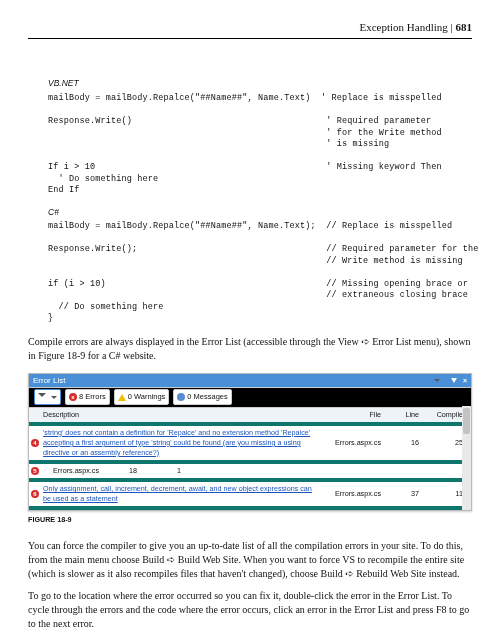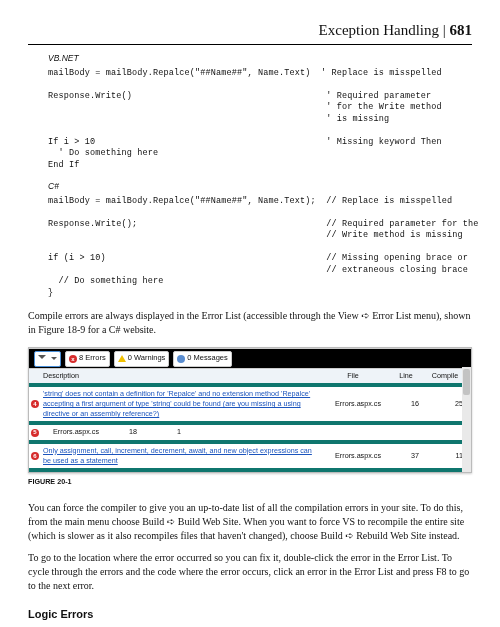--- a/index.html
+++ b/index.html
@@ -6,24 +6,24 @@
       font-family: Georgia, 'Times New Roman', serif;
       font-size: 10px;
       margin: 0;
       padding: 20px 28px;
       color: #111;
       width: 444px;
       line-height: 1.4;
     }
     .page-header {
       text-align: right;
-      font-size: 15px;
+      font-size: 11px;
       border-bottom: 1px solid #000;
       padding-bottom: 3px;
-      margin-bottom: 8px;
+      margin-bottom: 39px;
     }
     pre.code {
       font-family: 'Courier New', Courier, monospace;
       font-size: 8.5px;
       line-height: 1.35;
       white-space: pre;
       margin: 0 0 10px 20px;
       letter-spacing: 0.15px;
     }
     .label-lang {
@@ -162,21 +162,21 @@
     .grid-row {
       padding: 2px 0;
       background: #fff;
     }
     .c-icon { width: 14px; text-align: center; }
     .c-desc { flex: 1; padding-right: 4px; color: #1b54bd; text-decoration: underline; }
     .grid-head .c-desc { color: #111; text-decoration: none; }
     .c-file { width: 56px; text-align: right; padding-right: 12px; }
     .c-line { width: 26px; text-align: right; padding-right: 8px; }
     .c-col  { width: 36px; text-align: right; padding-right: 8px; }
-    .grid-head .c-file, .grid-head .c-line, .grid-head .c-col { text-align: center; }
+    .grid-head .c-file, .grid-head .c-line, .grid-head .c-col { text-align: right; }
     .vscroll {
       position: absolute;
       right: 0; top: 19px; bottom: 0;
       width: 9px;
       background: #e9e9e9;
     }
     .vscroll::before {
       content: "";
       position: absolute;
       top: 2px; left: 1px; right: 1px;
@@ -242,20 +242,28 @@
                                                      // Write method is missing
 
 if (i &gt; 10)                                          // Missing opening brace or
                                                      // extraneous closing brace
   // Do something here
 }</pre>
 
 <p>Compile errors are always displayed in the Error List (accessible through the View ➪ Error List menu), shown in Figure 18-9 for a C# website.</p>
 
 <div class="error-list">
+  <div class="el-title">
+    <span>Error List</span>
+    <span class="wd-controls">
+      <span class="chev"></span>
+      <span><span class="pin"></span></span>
+      <span class="x-close">×</span>
+    </span>
+  </div>
 
   <div class="errlist-body">
     <div class="el-toolbar">
       <span class="filter-box filter-first">
         <span class="funnel"></span>
           <span class="chev"></span>
       </span>
       <span class="filter-box">
         <span class="err-dot">x</span>
           <span>8 Errors</span>
@@ -295,18 +303,18 @@
       <div class="c-icon"><span class="err-dot">6</span></div>
       <div class="c-desc">Only assignment, call, increment, decrement, await, and new object expressions can be used as a statement</div>
       <div class="c-file">Errors.aspx.cs</div>
       <div class="c-line">37</div>
       <div class="c-col">11</div>
     </div>
     <div class="vscroll"></div>
   </div>
 </div>
 
-<div class="figure-caption">FIGURE 20-1</div>
+<div class="figure-caption">FIGURE 18-9</div>
 
 <p>You can force the compiler to give you an up-to-date list of all the compilation errors in your site. To do this, from the main menu choose Build ➪ Build Web Site.  When you want to force VS to recompile the entire site (which is slower as it also recompiles files that haven't changed), choose Build ➪ Rebuild Web Site instead.</p>
 <p>To go to the location where the error occurred so you can fix it, double-click the error in the Error List. To cycle through the errors and the code where the error occurs, click an error in the Error List and press F8 to go to the next error.</p>
 
 <h4 class="section">Logic Errors</h4>
 
 </body></html>

